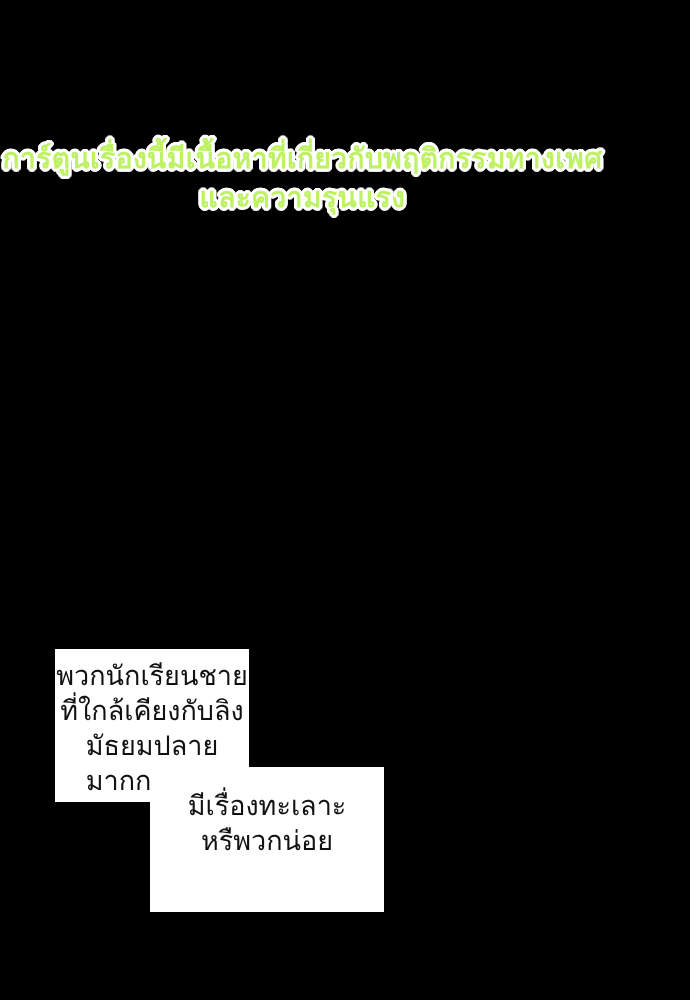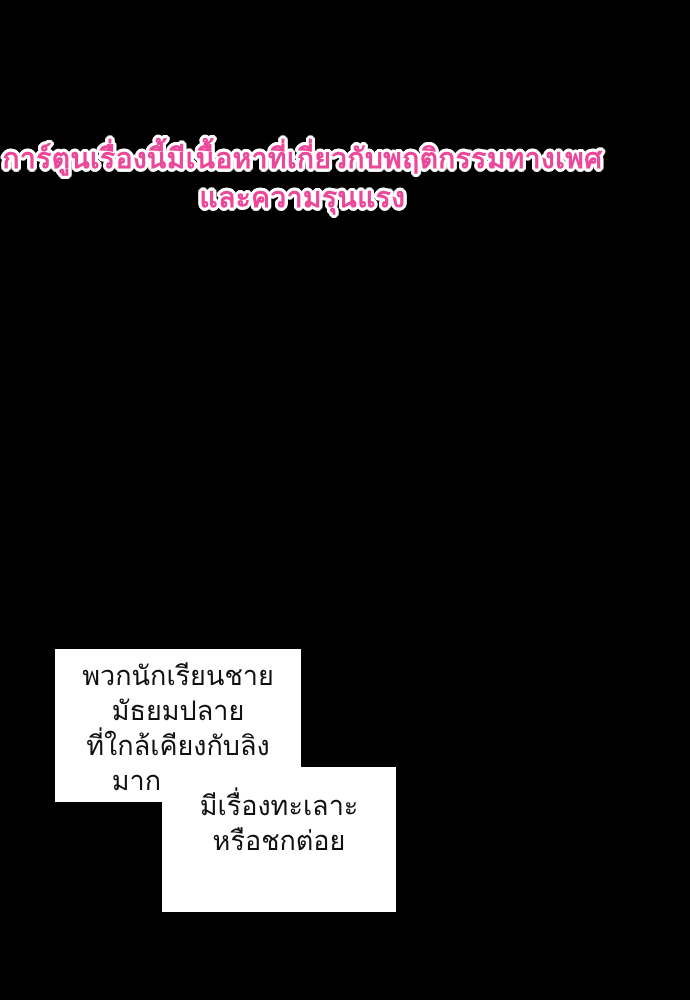--- a/index.html
+++ b/index.html
@@ -22,21 +22,21 @@
   }
   .warning {
     position: absolute;
     left: 0;
     width: 605px;
     top: 139px;
     text-align: center;
     font-size: 28px;
     font-weight: bold;
     line-height: 39px;
-    color: #ec4899;
+    color: #bef264;
     letter-spacing: 0.5px;
     
     text-shadow:
       -3px  0   0 #ffffff,  3px  0   0 #ffffff,
        0   -3px 0 #ffffff,  0    3px 0 #ffffff,
       -2px -2px 0 #ffffff,  2px -2px 0 #ffffff,
       -2px  2px 0 #ffffff,  2px  2px 0 #ffffff,
       -3px -1px 0 #ffffff,  3px -1px 0 #ffffff,
       -3px  1px 0 #ffffff,  3px  1px 0 #ffffff,
       -1px -3px 0 #ffffff,  1px -3px 0 #ffffff,
@@ -47,46 +47,46 @@
     background: #ffffff;
     color: #111111;
     text-align: center;
     font-size: 27px;
     line-height: 35px;
     box-sizing: border-box;
   }
   .bubble-1 {
     left: 55px;
     top: 649px;
-    width: 246px;
+    width: 194px;
     height: 153px;
     padding-top: 9px;
   }
   .bubble-2 {
-    left: 162px;
+    left: 150px;
     top: 767px;
     width: 234px;
     height: 145px;
     padding-top: 21px;
   }
 </style>
 </head>
 <body>
 
 <div class="page">
 
   <div class="warning">
     <div>การ์ตูนเรื่องนี้มีเนื้อหาที่เกี่ยวกับพฤติกรรมทางเพศและความรุนแรง</div>
   </div>
 
   <div class="bubble bubble-1">
     <div>พวกนักเรียนชาย</div>
+    <div>ที่ใกล้เคียงกับลิง</div>
     <div>มัธยมปลาย</div>
-    <div>ที่ใกล้เคียงกับลิง</div>
     <div>มากกว่าคน</div>
   </div>
 
   <div class="bubble bubble-2">
     <div>มีเรื่องทะเลาะ</div>
-    <div>หรือชกต่อย</div>
+    <div>หรืพวกน่อย</div>
   </div>
 
 </div>
 
 </body></html>

